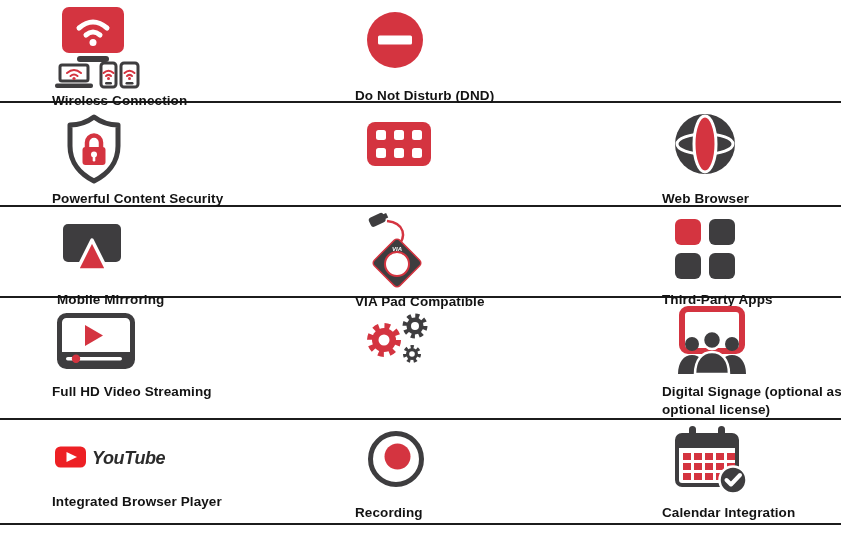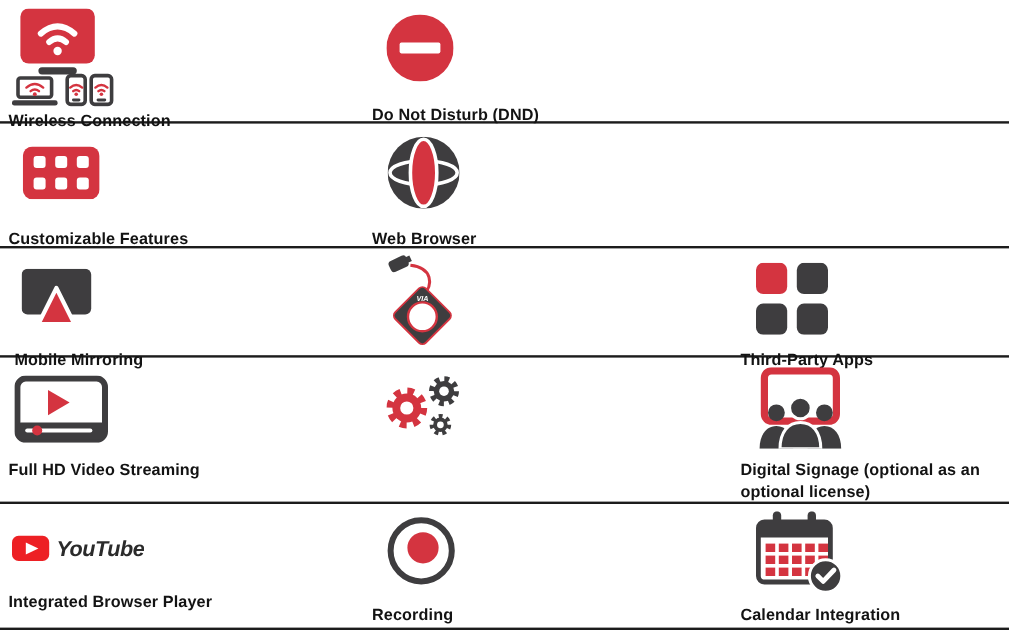--- a/index.html
+++ b/index.html
@@ -1,19 +1,19 @@
 <!DOCTYPE html>
 <html style="--red: #D43440; --dark: #3E3D3F; --youtube-red: #ED2024; --text: #131313; --divider: #1C1C1C; --background: #FFFFFF;"><head>
 <meta charset="utf-8">
 <style>
   html,body{margin:0;padding:0;background:#fff;}
   #page{width:841px;height:537px;overflow:hidden;background:var(--background,#fff);
         font-family:"Liberation Sans",sans-serif;position:relative;}
   .row{display:grid;grid-template-columns:303px 307px 231px;
-       border-bottom:2px solid var(--divider,#1c1c1c);box-sizing:border-box;}
+       border-bottom:2px solid var(--divider,#1c1c1c);box-sizing:border-box;padding-left:45px;}
   .r1{height:103px}.r2{height:104px}.r3{height:91px}.r4{height:122px}.r5{height:105px}
   .cell{padding-left:7px;box-sizing:border-box;}
   .icon-wrap{line-height:0;font-style:italic;}
   .label{font-weight:700;font-size:13.5px;color:var(--text,#131313);
          line-height:1.3;max-width:222px;letter-spacing:0.1px;}
   
   .fr{fill:var(--red)} .fd{fill:var(--dark)} .fw{fill:#fff} .fyt{fill:var(--youtube-red)}
   .sr{stroke:var(--red)} .sd{stroke:var(--dark)} .sw{stroke:#fff} .nf{fill:none}
   .yt-word{font-family:"Liberation Sans",sans-serif;font-weight:700;font-size:18px;
            fill:#2b2b2b;letter-spacing:-0.4px;}
@@ -59,32 +59,43 @@
           <circle class="fr" cx="28" cy="28" r="28"></circle>
           <rect class="fw" x="11" y="23.5" width="34" height="9" rx="1.5"></rect>
         </svg>
       </div>
       <div class="label" style="margin-top:19px">Do Not Disturb (DND)</div>
     </div>
   </div>
 
   <div class="row r2">
     <div class="cell">
+      <div class="icon-wrap" style="margin:11px 0 0 11px">
+        <svg width="62" height="74" viewBox="0 0 62 74">
+          <path class="fw sd" stroke-width="5" stroke-linejoin="round" d="M31 3 C25 7.5 15.5 11 7 11 v21 c0 17 11 28.5 24 35 13 -6.5 24 -18 24 -35 V11 C46.5 11 37 7.5 31 3 z"></path>
+          <path class="nf sr" stroke-width="4.5" d="M24 34 v-5.5 a7 7 0 0 1 14 0 V34"></path>
+          <rect class="fr" x="19.5" y="33" width="23" height="18" rx="3"></rect>
+          <circle class="fw" cx="31" cy="40.5" r="3"></circle>
+          <rect class="fw" x="29.7" y="42.5" width="2.6" height="5" rx="1.3"></rect>
+        </svg>
+      </div>
+      <div class="label" style="margin-top:2px">Powerful Content Security</div>
+    </div>
+    <div class="cell">
       <div class="icon-wrap" style="margin:19px 0 0 12px">
         <svg width="64" height="44" viewBox="0 0 64 44">
           <rect class="fr" x="0" y="0" width="64" height="44" rx="8"></rect>
           <rect class="fw" x="9" y="8" width="10" height="10" rx="2.5"></rect>
           <rect class="fw" x="27" y="8" width="10" height="10" rx="2.5"></rect>
           <rect class="fw" x="45" y="8" width="10" height="10" rx="2.5"></rect>
           <rect class="fw" x="9" y="26" width="10" height="10" rx="2.5"></rect>
           <rect class="fw" x="27" y="26" width="10" height="10" rx="2.5"></rect>
           <rect class="fw" x="45" y="26" width="10" height="10" rx="2.5"></rect>
         </svg>
       </div>
-      <div class="label" style="margin-top:24px">Customizable Features</div>
     </div>
     <div class="cell">
       <div class="icon-wrap" style="margin:11px 0 0 13px">
         <svg width="60" height="60" viewBox="0 0 60 60">
           <circle class="fd" cx="30" cy="30" r="30"></circle>
           <ellipse class="nf sw" stroke-width="3" cx="30" cy="30" rx="28" ry="10"></ellipse>
           <ellipse class="fr sw" stroke-width="3" cx="30" cy="30" rx="11" ry="28"></ellipse>
         </svg>
       </div>
       <div class="label" style="margin-top:16px">Web Browser</div>
@@ -110,20 +121,21 @@
           </g>
           <path class="nf sr" stroke-width="2.5" d="M20 10 C38 12 40 26 30 36"></path>
           <g transform="rotate(45 30 52)">
             <rect class="fd sr" stroke-width="1.5" x="12" y="34" width="36" height="36" rx="4"></rect>
           </g>
           <text class="via-text" x="30" y="40">VIA</text>
           <circle class="fw" cx="30" cy="53" r="12"></circle>
           <circle class="nf sr" stroke-width="2" cx="30" cy="53" r="12"></circle>
         </svg>
       </div>
+      <div class="label" style="margin-top:4px">VIA Pad Compatible</div>
     </div>
     <div class="cell">
       <div class="icon-wrap" style="margin:12px 0 0 13px">
         <svg width="60" height="60" viewBox="0 0 60 60">
           <rect class="fr" x="0" y="0" width="26" height="26" rx="6"></rect>
           <rect class="fd" x="34" y="0" width="26" height="26" rx="6"></rect>
           <rect class="fd" x="0" y="34" width="26" height="26" rx="6"></rect>
           <rect class="fd" x="34" y="34" width="26" height="26" rx="6"></rect>
         </svg>
       </div>

